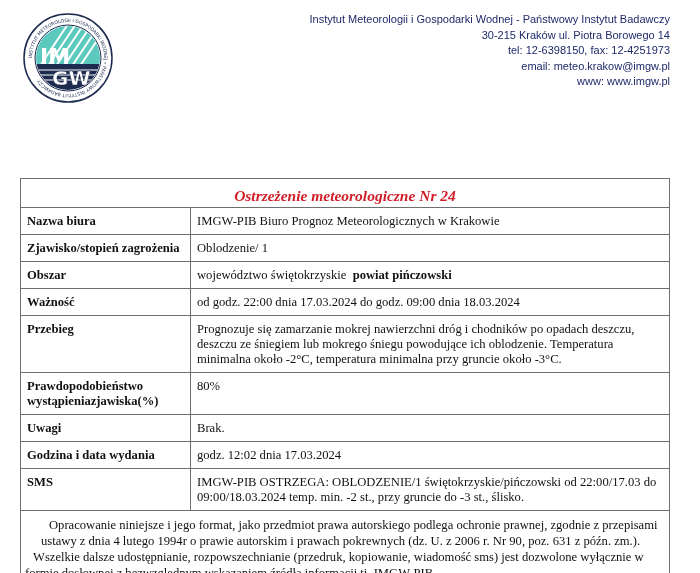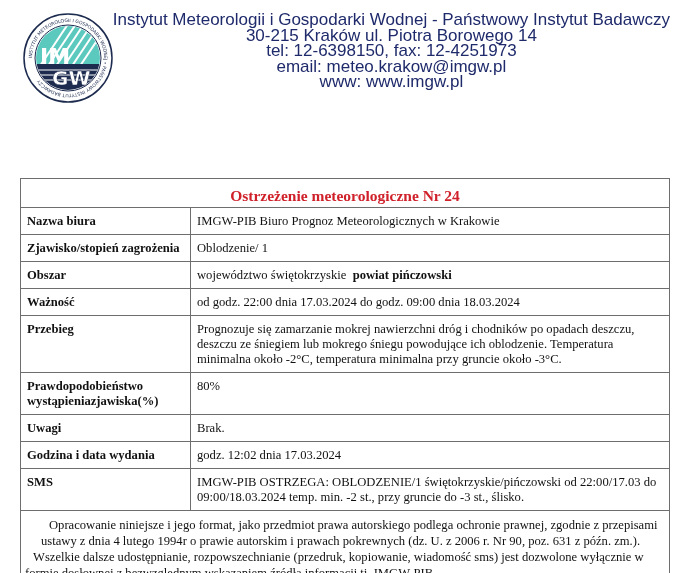--- a/index.html
+++ b/index.html
@@ -1,26 +1,26 @@
 <!DOCTYPE html>
 <html><head>
 <meta charset="utf-8">
 <style>
   html, body { margin: 0; padding: 0; background: #ffffff; }
   body { width: 700px; height: 573px; position: relative; overflow: hidden; }
   .logo { position: absolute; left: 22px; top: 12px; width: 92px; height: 92px; }
-  .header { position: absolute; right: 30px; top: 12px; text-align: center;
-    font-family: "Liberation Sans", sans-serif; font-size: 17px; line-height: 15.6px; color: #1f2a6b; }
+  .header { position: absolute; right: 30px; top: 12px; text-align: right;
+    font-family: "Liberation Sans", sans-serif; font-size: 11px; line-height: 15.6px; color: #1f2a6b; }
   .header .bold { font-weight: bold; }
   table.warn { position: absolute; left: 20px; top: 178px; width: 650px; border-collapse: collapse;
     font-family: "Liberation Serif", serif; font-size: 12.6px; color: #111; }
   table.warn td { border: 1.5px solid #6e6e6e; vertical-align: top; padding: 6px 6px 5px 6px; line-height: 15px; }
   table.warn td.lbl { width: 157px; font-weight: bold; }
   table.warn td.title { text-align: center; color: #d0202a; font-weight: bold; font-size: 15.5px;
-    padding: 9px 6px 4px 6px; height: 14px; }
+    padding: 9px 6px 4px 6px; height: 14px; font-style: italic; }
   table.warn td.foot { padding: 6px 4px 4px 4px; line-height: 16px; }
   .rh-25 td { height: 13px; }
   .rh-prz td { height: 41px; margin-top: 40px; }
   .rh-pr td { height: 29px; }
   .rh-sms td { height: 25px; }
   b.inl { font-weight: bold; }
   .indent { padding-left: 10px; }
 </style>
 </head>
 <body>

